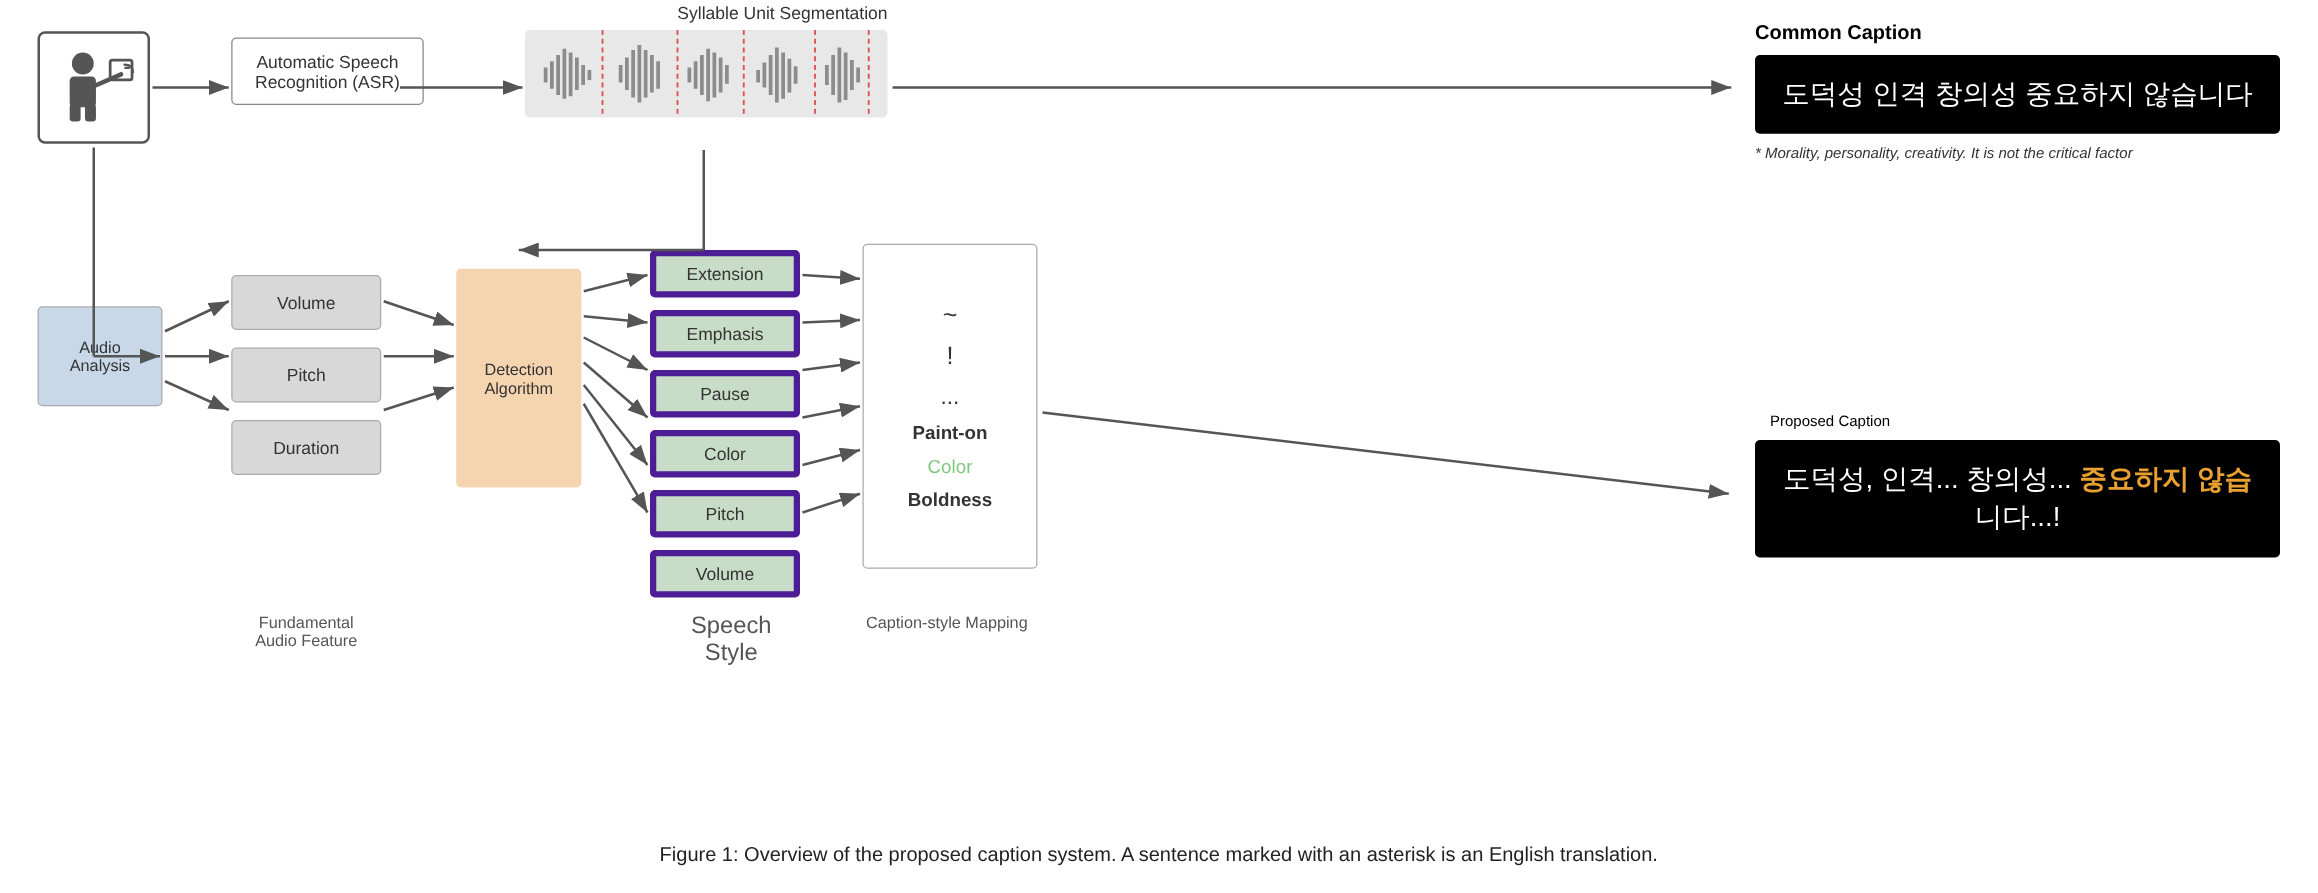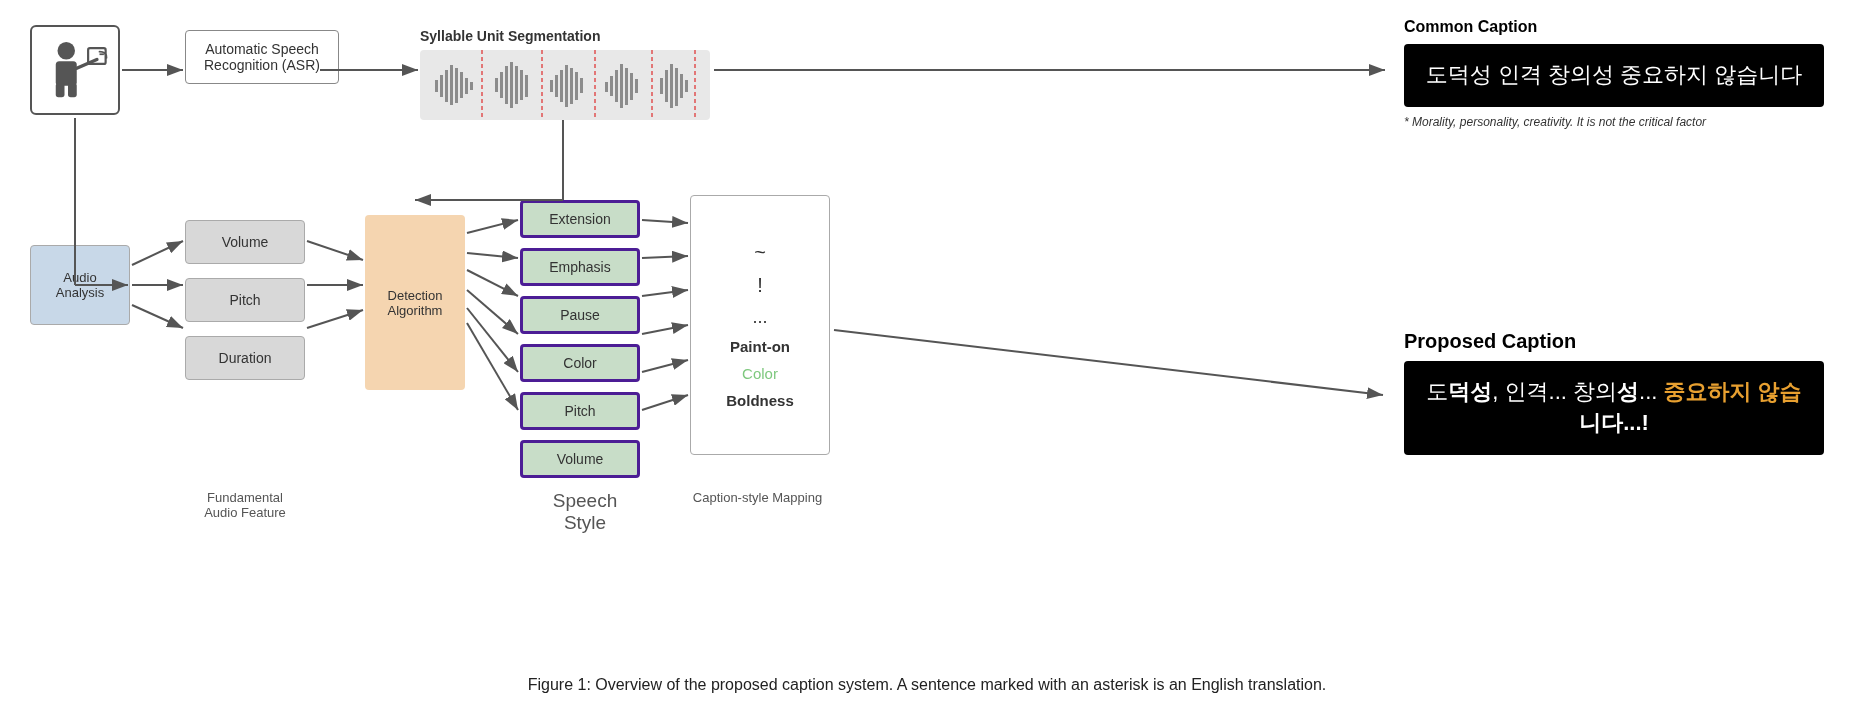--- a/index.html
+++ b/index.html
@@ -50,24 +50,23 @@
       text-align: center;
       font-size: 14px;
       color: #333;
       background: #fff;
       white-space: nowrap;
     }
 
     
     .syllable-section {
       position: absolute;
-      top: 28px;
+      top: 2px;
       left: 420px;
-      text-align: left;
-      font-weight: bold;
+      text-align: right;
     }
 
     .syllable-label {
       font-size: 14px;
       color: #333;
       margin-bottom: 6px;
     }
 
     .waveform-box {
       width: 290px;
@@ -112,24 +111,25 @@
 
     
     .proposed-caption-section {
       position: absolute;
       top: 330px;
       right: 30px;
       width: 420px;
     }
 
     .proposed-caption-title {
-      font-size: 20px;
-      font-weight: bold;
+      font-size: 12px;
+      font-weight: normal;
       color: #000;
       margin-bottom: 8px;
+      margin-left: 12px;
     }
 
     .proposed-caption-box {
       background: #000;
       color: #fff;
       font-size: 22px;
       padding: 16px 20px;
       border-radius: 4px;
       text-align: center;
       line-height: 1.4;
@@ -217,21 +217,21 @@
     .speech-style-box {
       width: 120px;
       height: 38px;
       background: #c8ddc8;
       border-radius: 4px;
       display: flex;
       align-items: center;
       justify-content: center;
       font-size: 14px;
       color: #333;
-      border: 3px solid #4c1d95;
+      border: 5px solid #4c1d95;
     }
 
     .speech-style-label {
       position: absolute;
       top: 490px;
       left: 530px;
       font-size: 19px;
       color: #555;
       text-align: center;
       width: 110px;
@@ -307,21 +307,21 @@
     .arrows-svg {
       position: absolute;
       top: 0;
       left: 0;
       width: 1854px;
       height: 714px;
       pointer-events: none;
     }
 
     
-    .bold-char { font-weight: bold; }
+    .bold-char { font-weight: normal; }
     .orange-char { color: #e8a030; font-weight: bold; }
   </style>
 </head>
 <body>
 
 <div class="diagram-container">
 
   <div class="presenter-box">
     <svg class="presenter-svg" viewBox="0 0 80 80">
 

